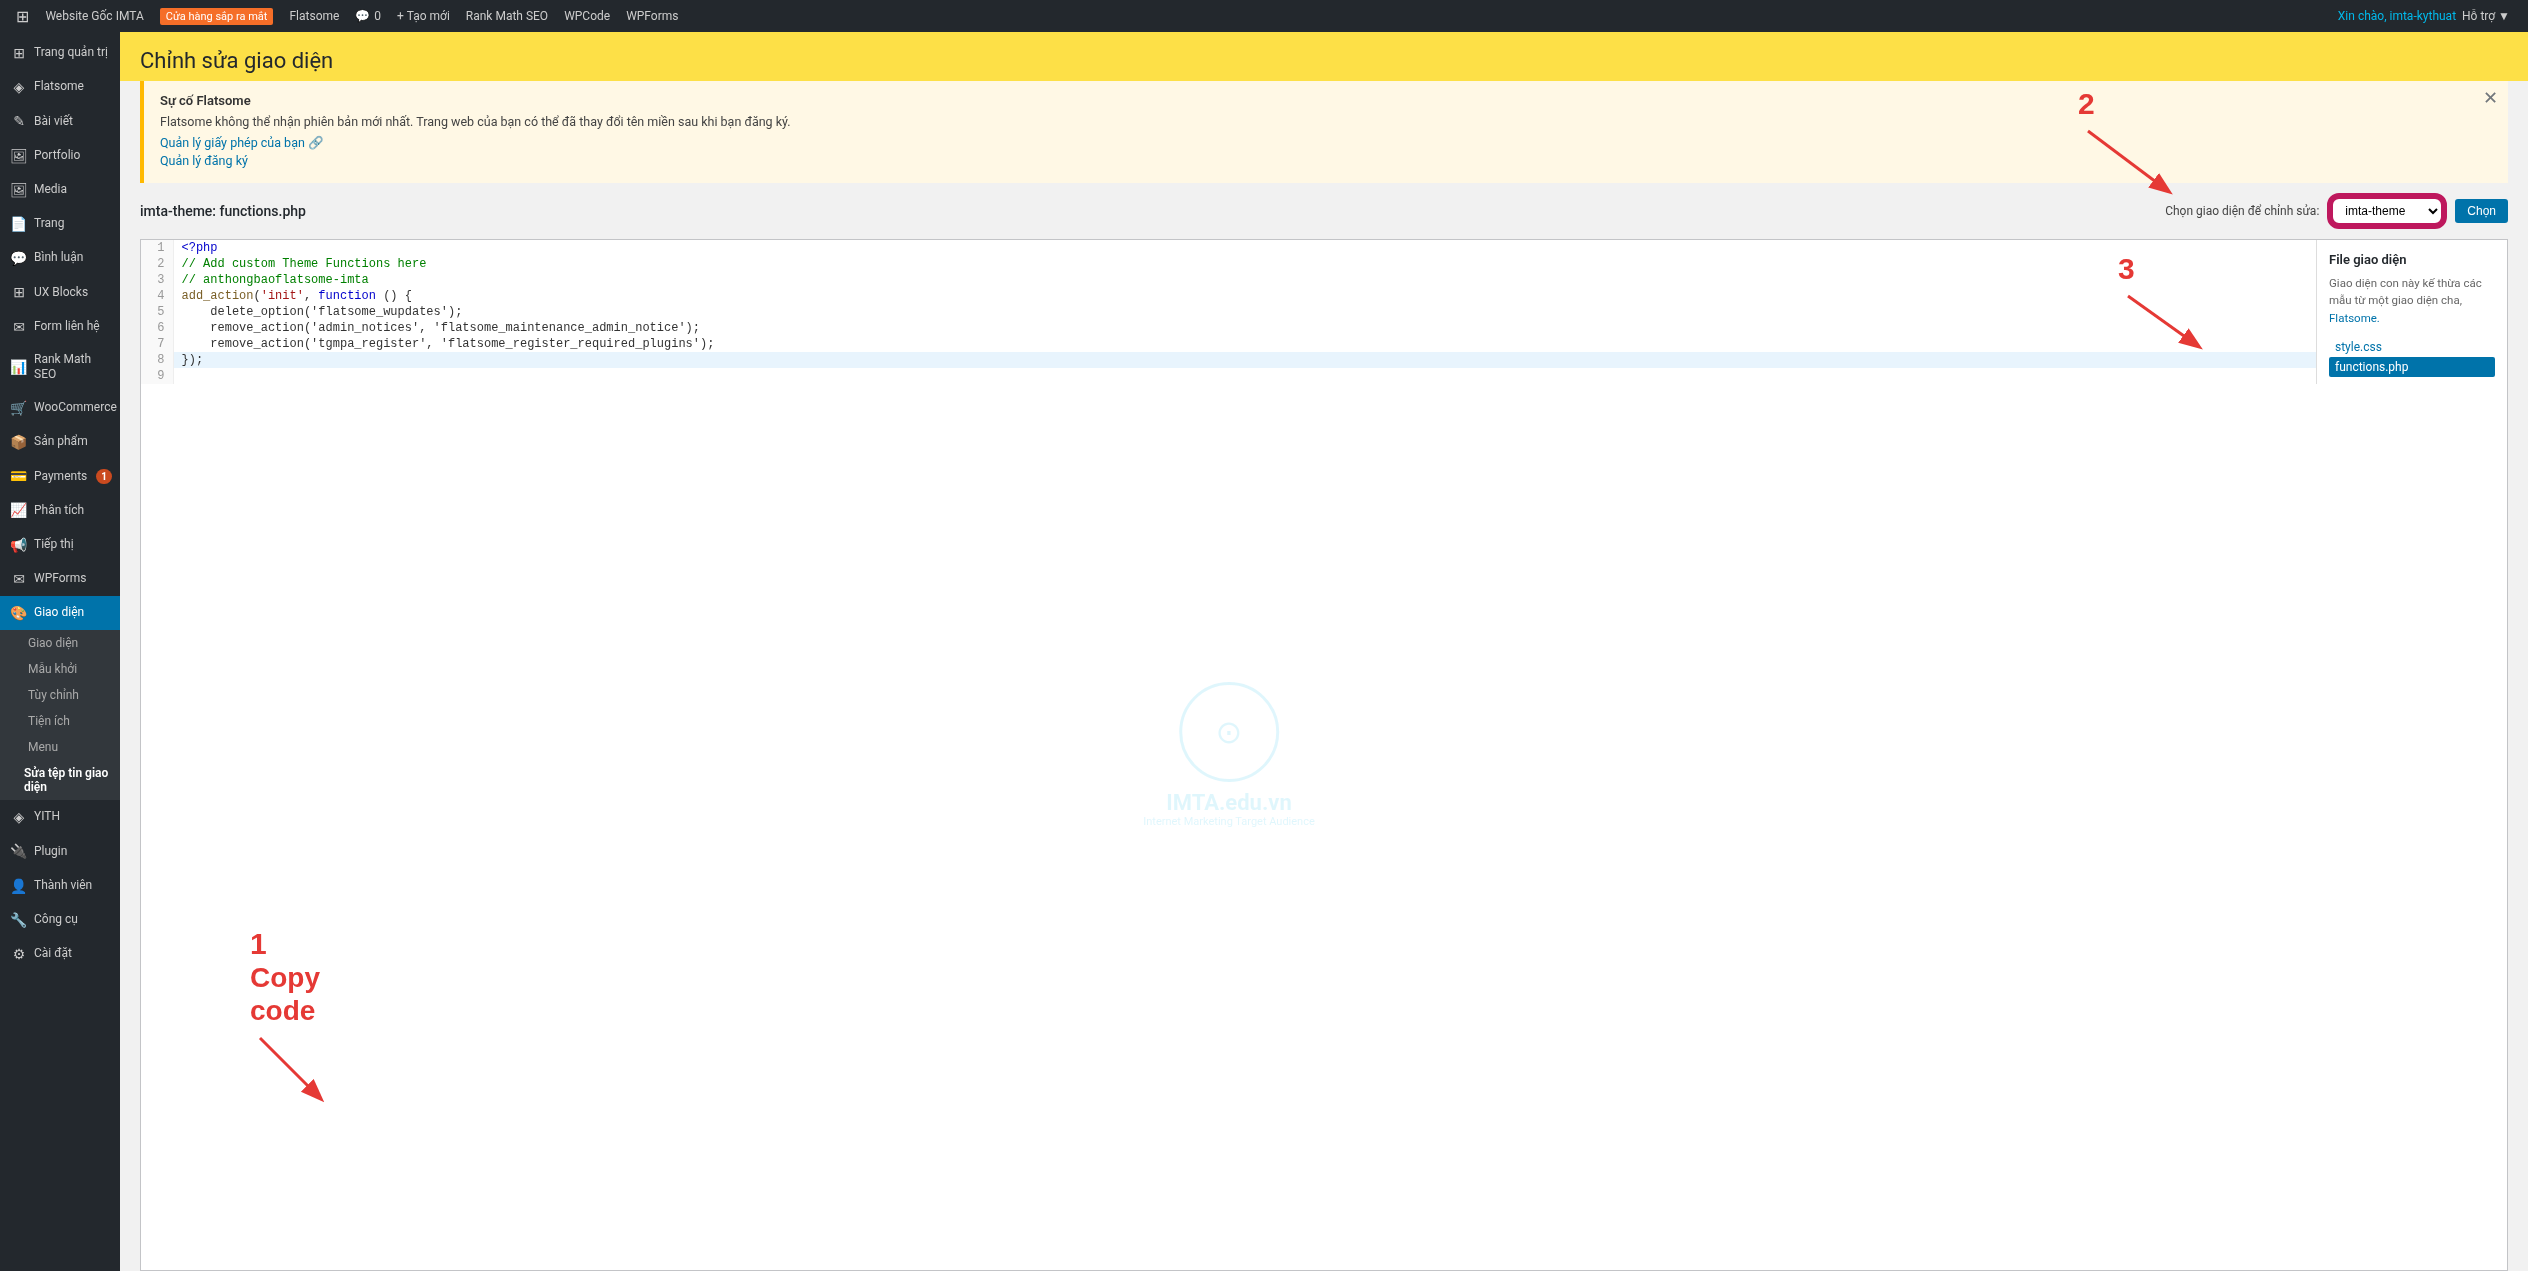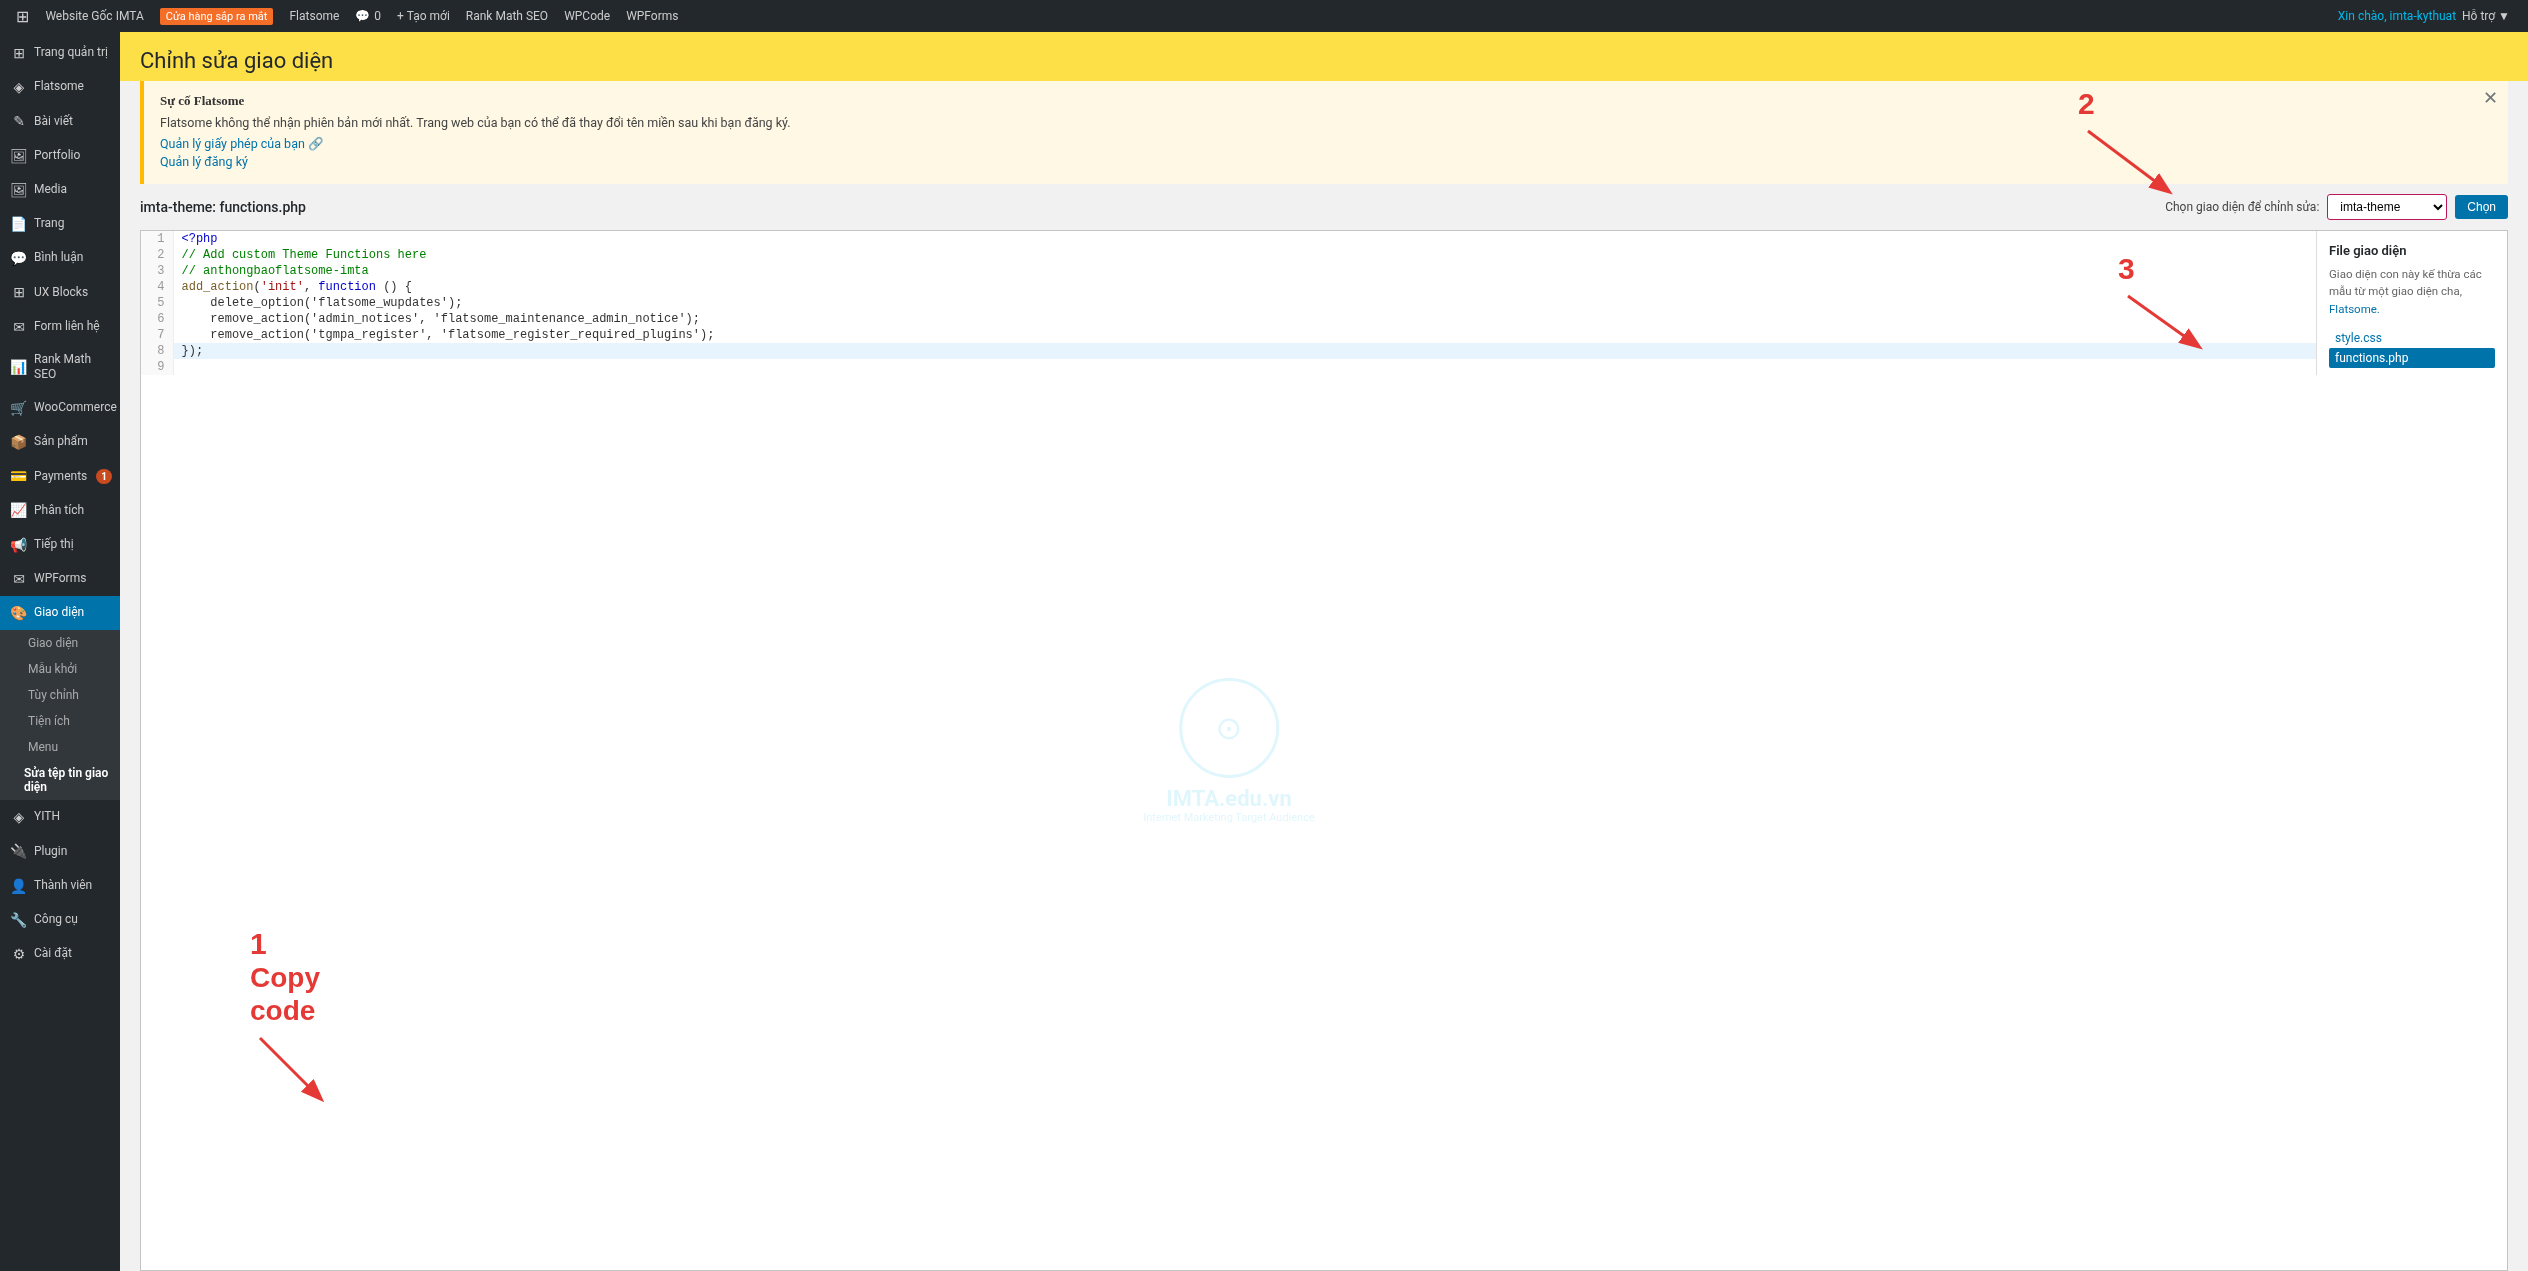--- a/index.html
+++ b/index.html
@@ -96,21 +96,21 @@
     }
 
     
     .notice {
       margin: 0 20px 10px 20px;
       background: #fff8e5;
       border-left: 4px solid #ffb900;
       padding: 12px 16px;
       position: relative;
     }
-    .notice-title { font-weight: 600; color: #333; font-size: 13px; margin-bottom: 6px; font-family: Liberation Serif, serif; }
+    .notice-title { font-weight: 600; color: #333; font-size: 13px; margin-bottom: 6px; }
     .notice-text { font-size: 12.5px; color: #444; margin-bottom: 6px; }
     .notice-link { color: #0073aa; text-decoration: none; font-size: 12.5px; display: block; margin-bottom: 3px; cursor: pointer; }
     .notice-close {
       position: absolute;
       top: 8px;
       right: 10px;
       color: #72777c;
       font-size: 18px;
       cursor: pointer;
       background: none;
@@ -137,22 +137,22 @@
       font-weight: 500;
     }
     .editor-select-row {
       display: flex;
       align-items: center;
       gap: 8px;
     }
     .editor-select-label { font-size: 12px; color: #444; }
     .editor-select {
       padding: 4px 8px;
-      border: 1px solid #be185d;
-      border-radius: 3px;
+      border: 6px solid #be185d;
+      border-radius: 12px;
       font-size: 12px;
       background: white;
       min-width: 120px;
     }
     .editor-btn {
       background: #0073aa;
       color: white;
       border: none;
       padding: 5px 12px;
       font-size: 12px;

